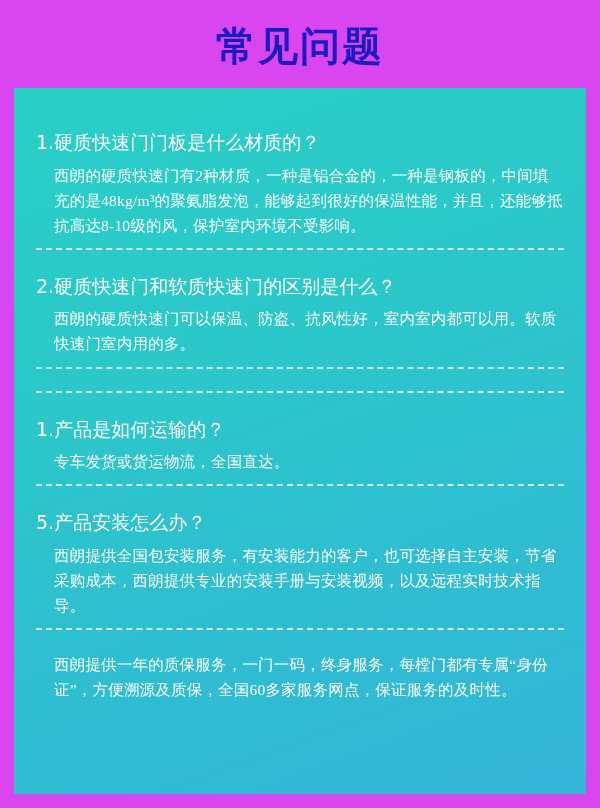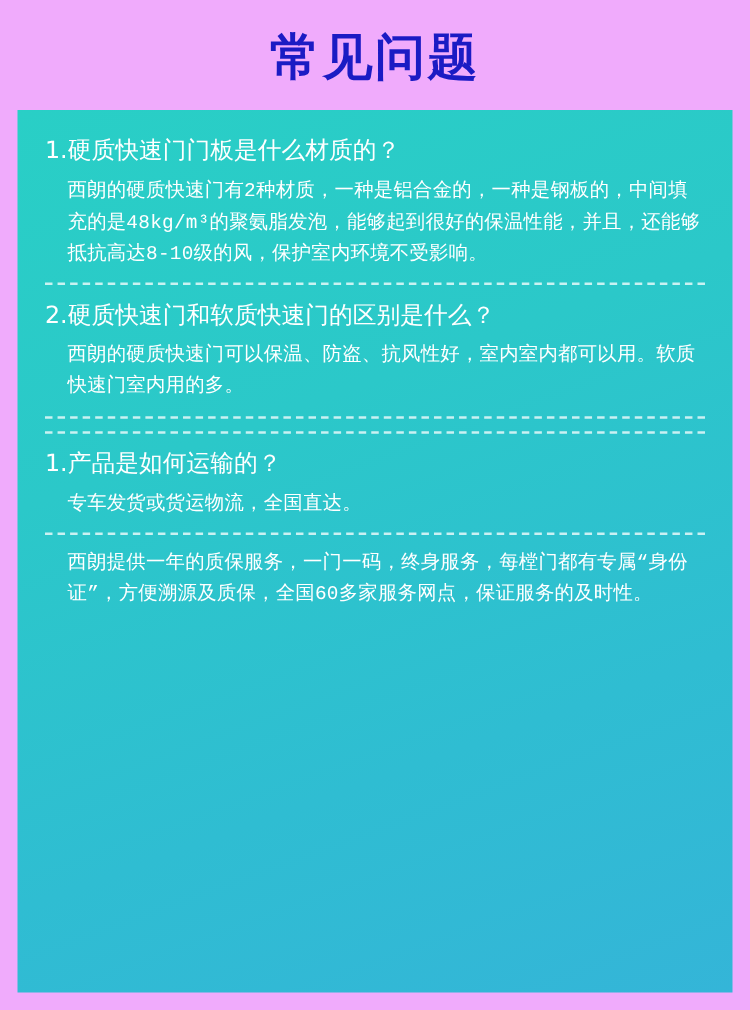--- a/index.html
+++ b/index.html
@@ -10,21 +10,21 @@
     width: 600px;
     height: 808px;
     background: #ffffff;
     font-family: "Liberation Sans", sans-serif;
     overflow: hidden;
   }
   .page {
     position: relative;
     width: 600px;
     height: 808px;
-    background: #f0abfc;
+    background: #d946ef;
     box-sizing: border-box;
   }
   .title {
     text-align: center;
     color: #1b1bc4;
     font-size: 40px;
     font-weight: bold;
     letter-spacing: 2px;
     padding-top: 22px;
     padding-bottom: 12px;
@@ -37,35 +37,36 @@
     top: 88px;
     width: 572px;
     height: 706px;
     background: linear-gradient(160deg, #29cfc6 0%, #2bc8c9 35%, #2fbdd2 70%, #34b5d8 100%);
     box-sizing: border-box;
     padding: 18px 22px 10px 22px;
     overflow: hidden;
   }
   .faq-item {
     margin-bottom: 0;
+    margin-top: 22px;
   }
   .q {
     color: #ffffff;
     font-size: 19px;
     line-height: 1.5;
     margin: 0 0 6px 0;
     font-family: "DejaVu Sans", "Liberation Sans", sans-serif;
     white-space: nowrap;
   }
   .a {
     color: #ffffff;
     font-size: 15.5px;
     line-height: 1.62;
     margin: 0 0 10px 18px;
-    font-family: Liberation Mono, monospace;
+    font-family: Liberation Serif, serif;
     letter-spacing: 0.2px;
   }
   .divider {
     border: 0;
     border-top: 2px dashed rgba(255,255,255,0.75);
     margin: 6px 0 10px 0;
     height: 0;
   }
   .faq-item:last-child .divider-wrap { display: none; }
 </style>
@@ -101,20 +102,27 @@
     </div>
 
     <div class="faq-item">
       <div class="q">1.产品是如何运输的？</div>
       <div class="a">专车发货或货运物流，全国直达。</div>
       <div class="divider-wrap">
         <hr class="divider">
       </div>
     </div>
 
+    <div class="faq-item">
+      <div class="q">5.产品安装怎么办？</div>
+      <div class="a">西朗提供全国包安装服务，有安装能力的客户，也可选择自主安装，节省采购成本，西朗提供专业的安装手册与安装视频，以及远程实时技术指导。</div>
+      <div class="divider-wrap">
+        <hr class="divider">
+      </div>
+    </div>
 
     <div class="faq-item">
       <div class="a">西朗提供一年的质保服务，一门一码，终身服务，每樘门都有专属“身份证”，方便溯源及质保，全国60多家服务网点，保证服务的及时性。</div>
 
     </div>
 
   </div>
 </div>
 
 </body></html>

